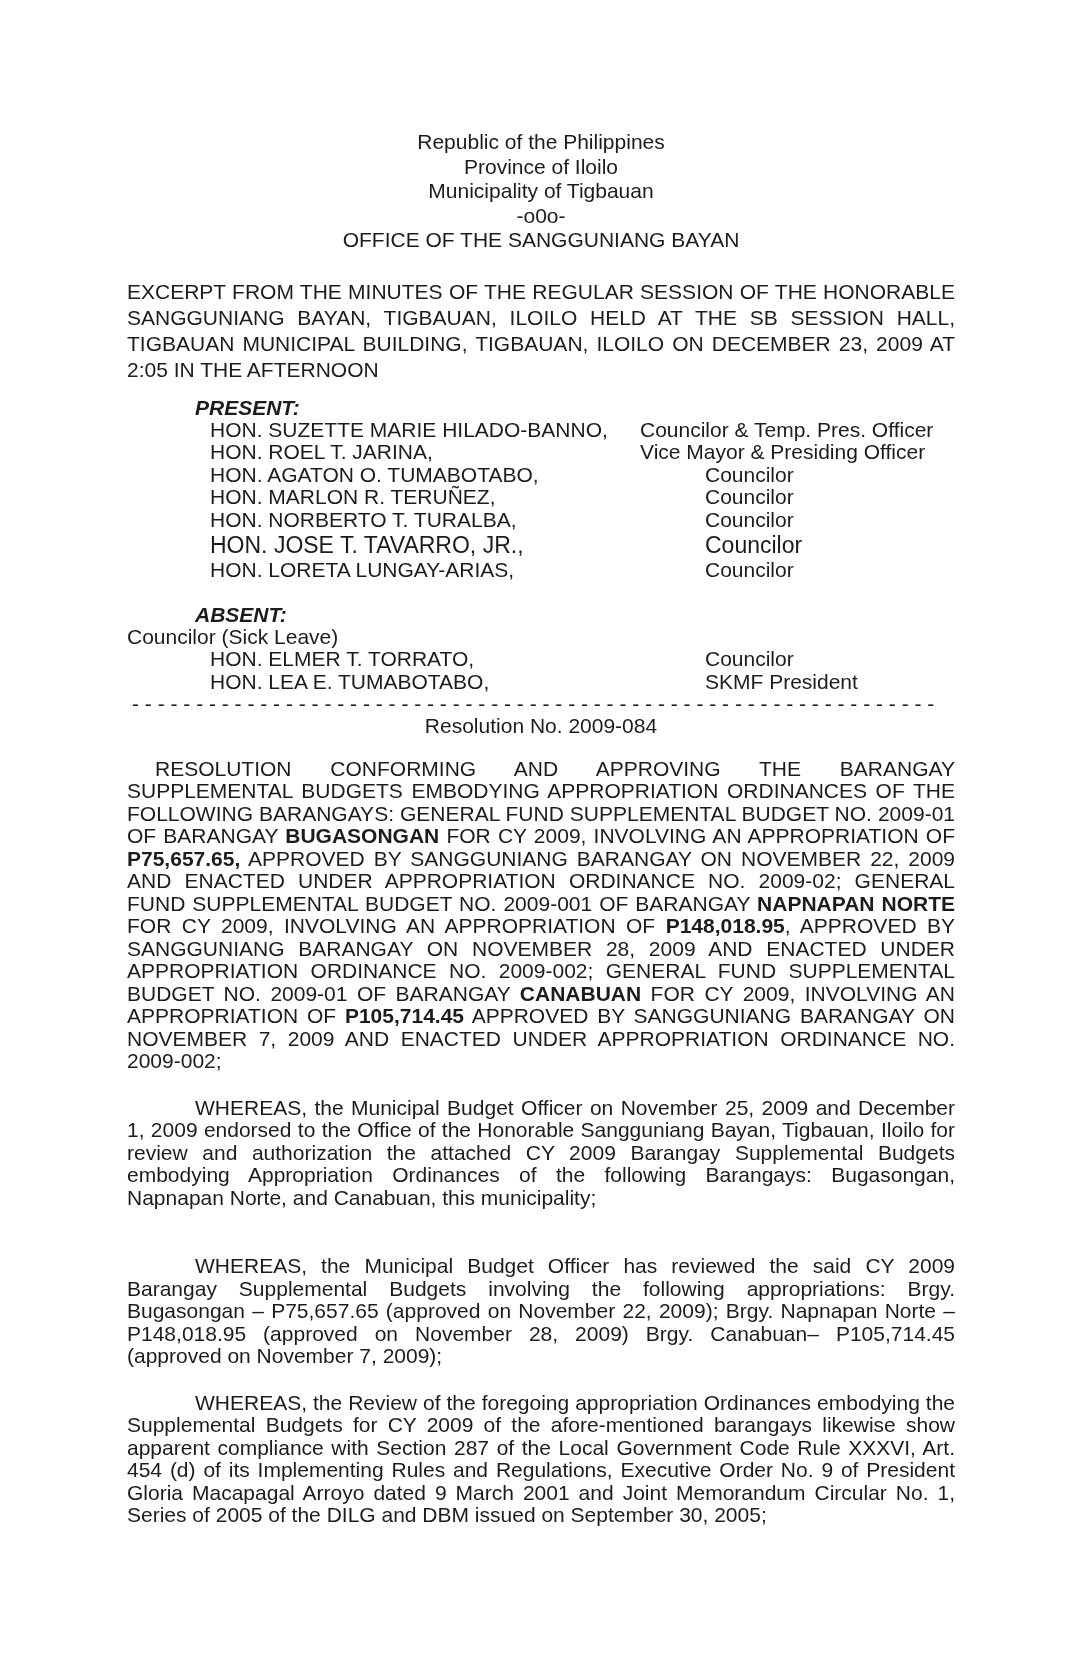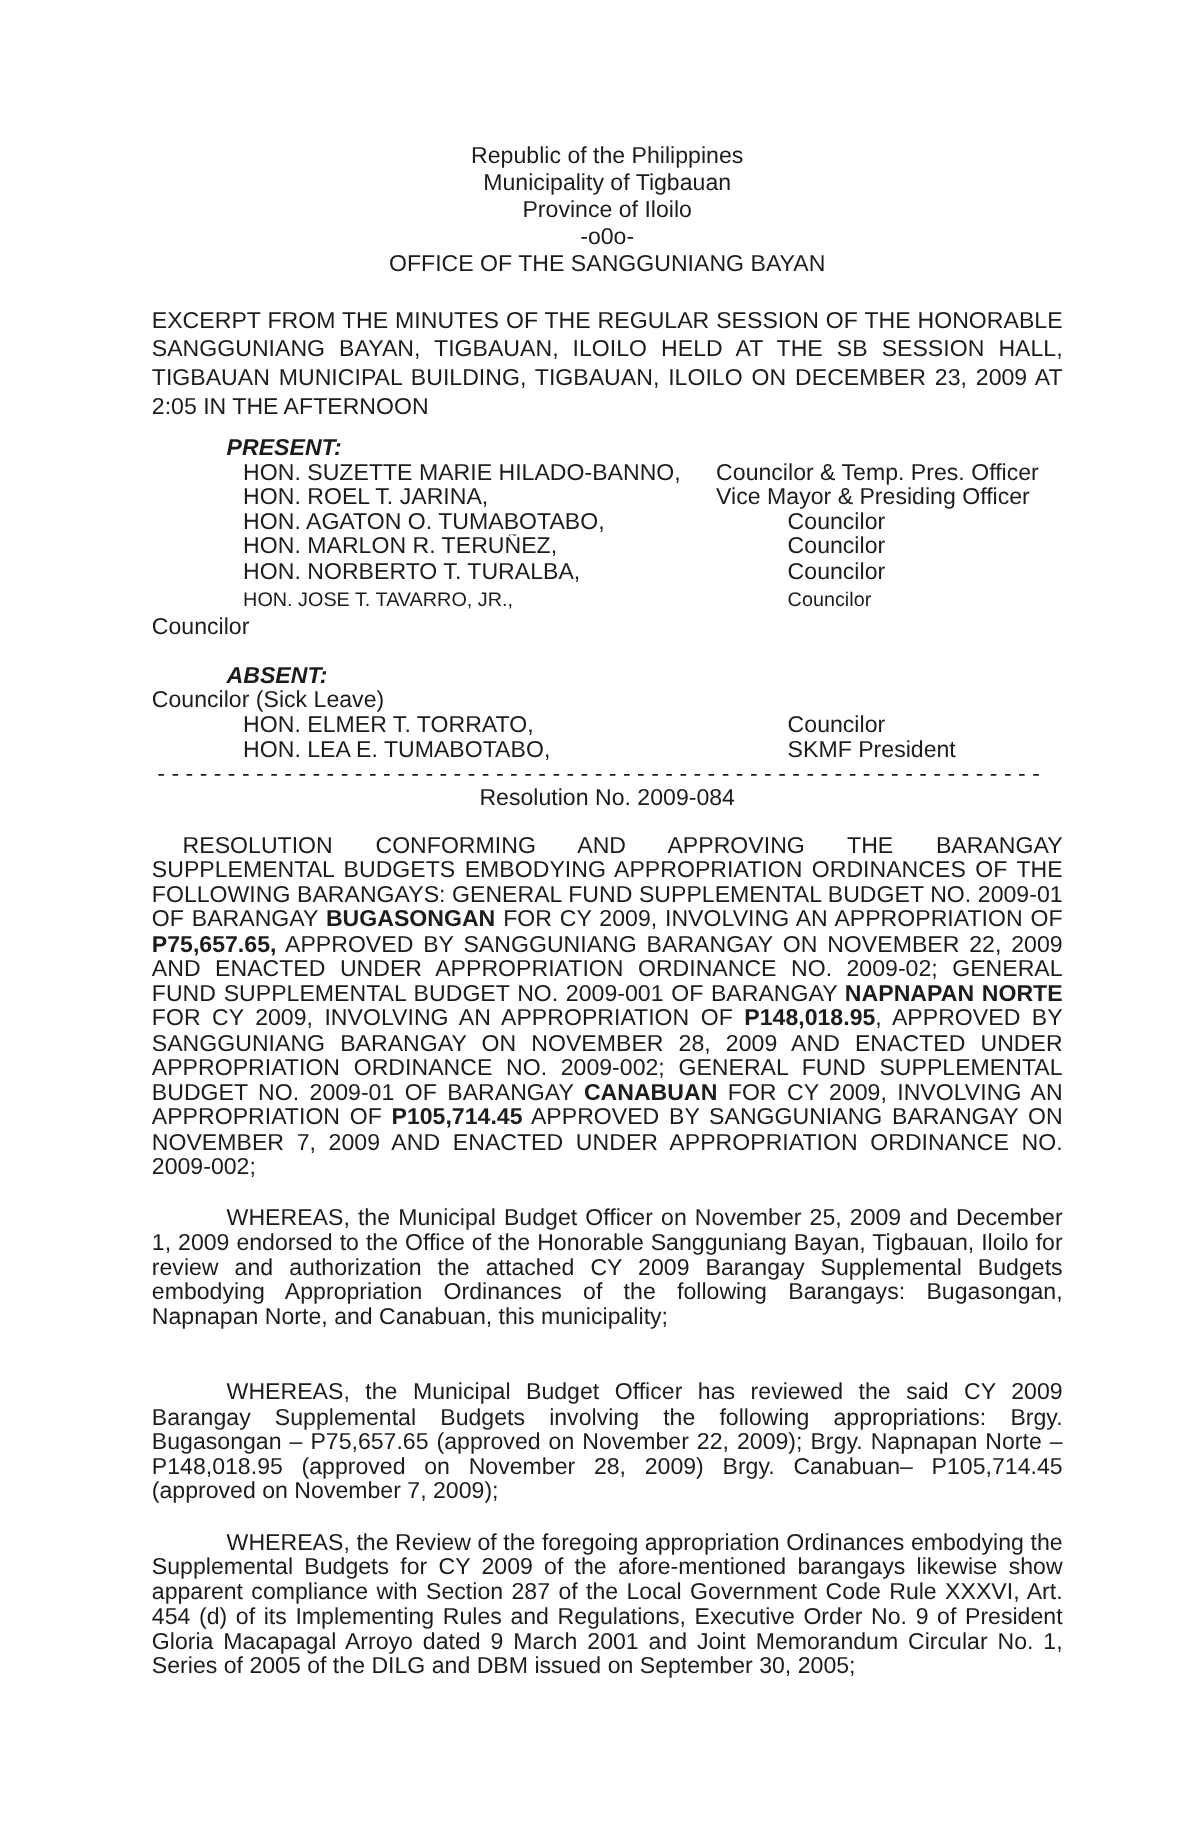--- a/index.html
+++ b/index.html
@@ -5,21 +5,21 @@
     * { margin: 0; padding: 0; box-sizing: content-box; }
     html, body { background: #ffffff; }
     body {
       width: 1088px; height: 1664px;
       position: relative; overflow: hidden;
       font-family: "Liberation Sans", "DejaVu Sans", sans-serif;
       color: #1c1c1c;
       font-size: 21px;
     }
     .page { position: absolute; inset: 0; background: #ffffff; }
-    .content { position: absolute; left: 138px; top: 0; width: 828px; }
+    .content { position: absolute; left: 127px; top: 0; width: 828px; }
 
     .letterhead { margin-top: 130px; text-align: center; line-height: 24.5px; }
 
     .excerpt {
       margin-top: 26px;
       text-align: justify;
       line-height: 26px;
     }
 
     .att-label {
@@ -28,21 +28,21 @@
       font-weight: bold; font-style: italic;
       line-height: 22px;
     }
     .att-label.absent { margin-top: 22px; }
 
     .att-list { line-height: 22.5px; }
     .att-row { display: flex; }
     .att-row .name { flex: none; padding-left: 83px; width: 495px; white-space: nowrap; overflow: hidden; }
     .att-row .role { flex: none; white-space: nowrap; }
     .present .att-row:nth-child(-n+2) .name { width: 430px; }
-    .present .att-row:nth-child(6) { font-size: 18px; line-height: 28px; align-items: center; }
+    .present .att-row:nth-child(6) { font-size: 23px; line-height: 28px; align-items: center; }
 
     .divider {
       line-height: 22px;
       margin-left: 5px;
       white-space: nowrap; overflow: hidden;
     }
 
     .resno { text-align: center; line-height: 22.5px; }
 
     .para { text-align: justify; line-height: 22.5px; }
@@ -53,22 +53,22 @@
     .b { font-weight: bold; }
   </style>
 </head>
 <body>
 
 <div class="page">
   <div class="content">
 
     <header class="letterhead">
       <div>Republic of the Philippines</div>
+      <div>Province of Iloilo</div>
       <div>Municipality of Tigbauan</div>
-      <div>Province of Iloilo</div>
       <div>-o0o-</div>
       <div>OFFICE OF THE SANGGUNIANG BAYAN</div>
     </header>
 
     <p class="excerpt">EXCERPT FROM THE MINUTES OF THE REGULAR SESSION OF THE HONORABLE SANGGUNIANG  BAYAN, TIGBAUAN, ILOILO HELD AT  THE SB SESSION HALL, TIGBAUAN MUNICIPAL BUILDING, TIGBAUAN, ILOILO ON DECEMBER  23,  2009 AT 2:05 IN THE AFTERNOON</p>
 
     <div class="att-label">PRESENT:</div>
 
     <div class="att-list present">
       <div class="att-row">
@@ -89,20 +89,21 @@
       </div>
       <div class="att-row">
         <span class="name">HON. NORBERTO T. TURALBA,</span>
         <span class="role">Councilor</span>
       </div>
       <div class="att-row">
         <span class="name">HON. JOSE T. TAVARRO, JR.,</span>
         <span class="role">Councilor</span>
       </div>
       <div class="att-row">
+        <span class="name">HON. LORETA LUNGAY-ARIAS,</span>
         <span class="role">Councilor</span>
       </div>
     </div>
 
     <div class="att-label absent">ABSENT:</div>
 
     <div class="att-list absentees">
       <div class="att-row">
         <span class="role">Councilor (Sick Leave)</span>
       </div>

